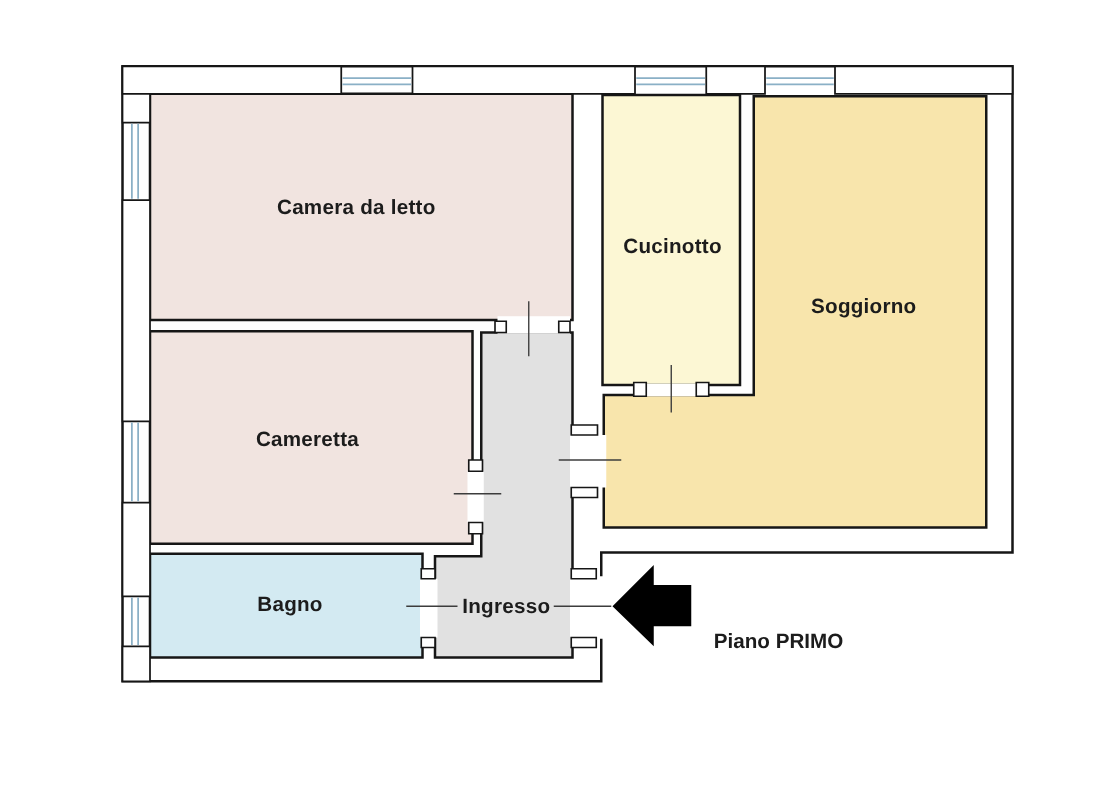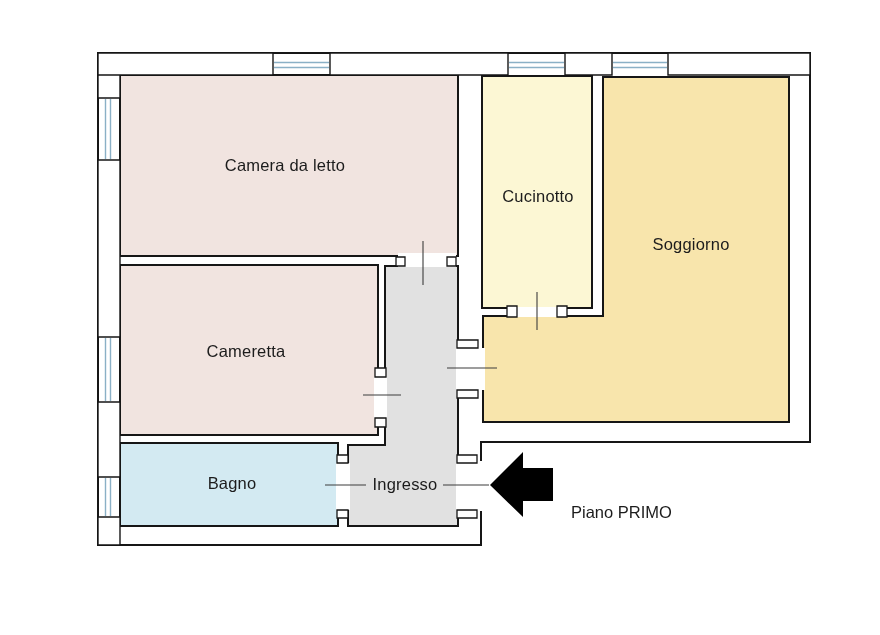--- a/index.html
+++ b/index.html
@@ -7,20 +7,21 @@
     padding: 0;
     background: #ffffff;
     font-family: "Liberation Sans", sans-serif;
   }
   .stage {
     position: relative;
     width: 880px;
     height: 635px;
     background: #ffffff;
     overflow: hidden;
+    font-weight: bold;
   }
   svg { display: block; }
   .room-label {
     font-family: "Liberation Sans", sans-serif;
     font-size: 16.5px;
     fill: #1c1c1c;
     letter-spacing: 0.2px;
   }
   .floor-label {
     font-family: "Liberation Sans", sans-serif;

